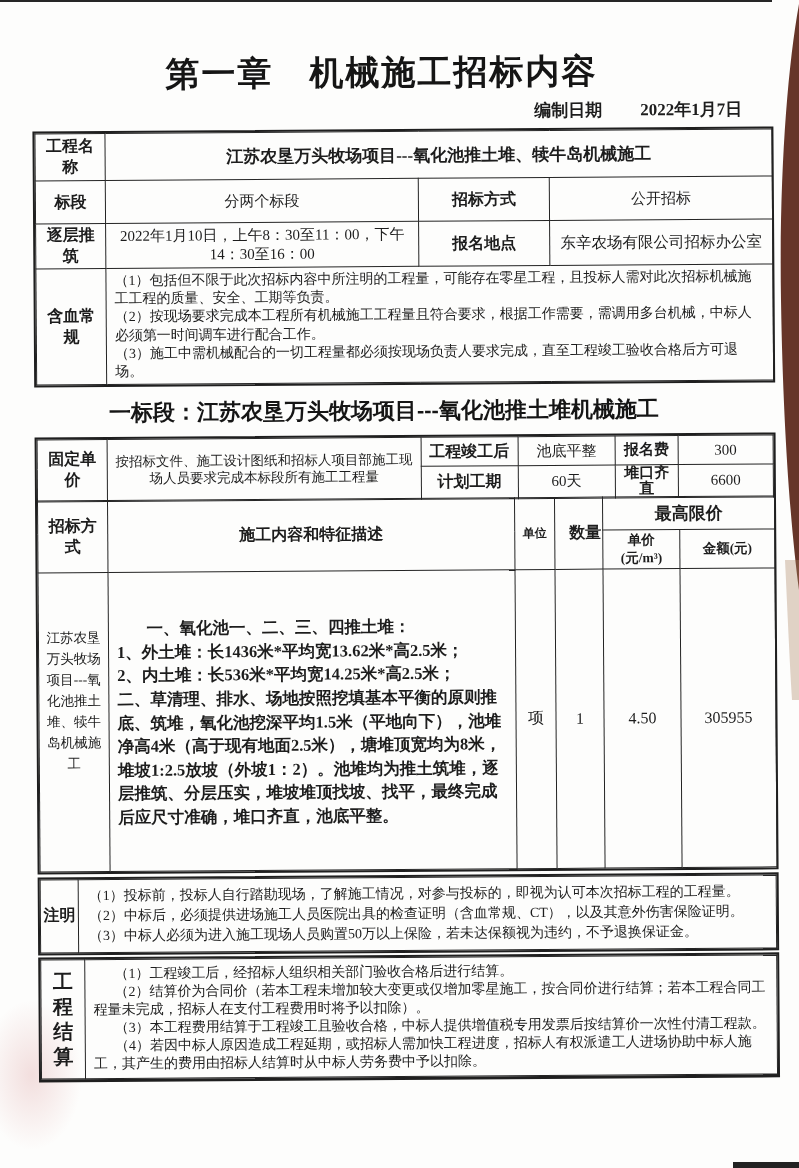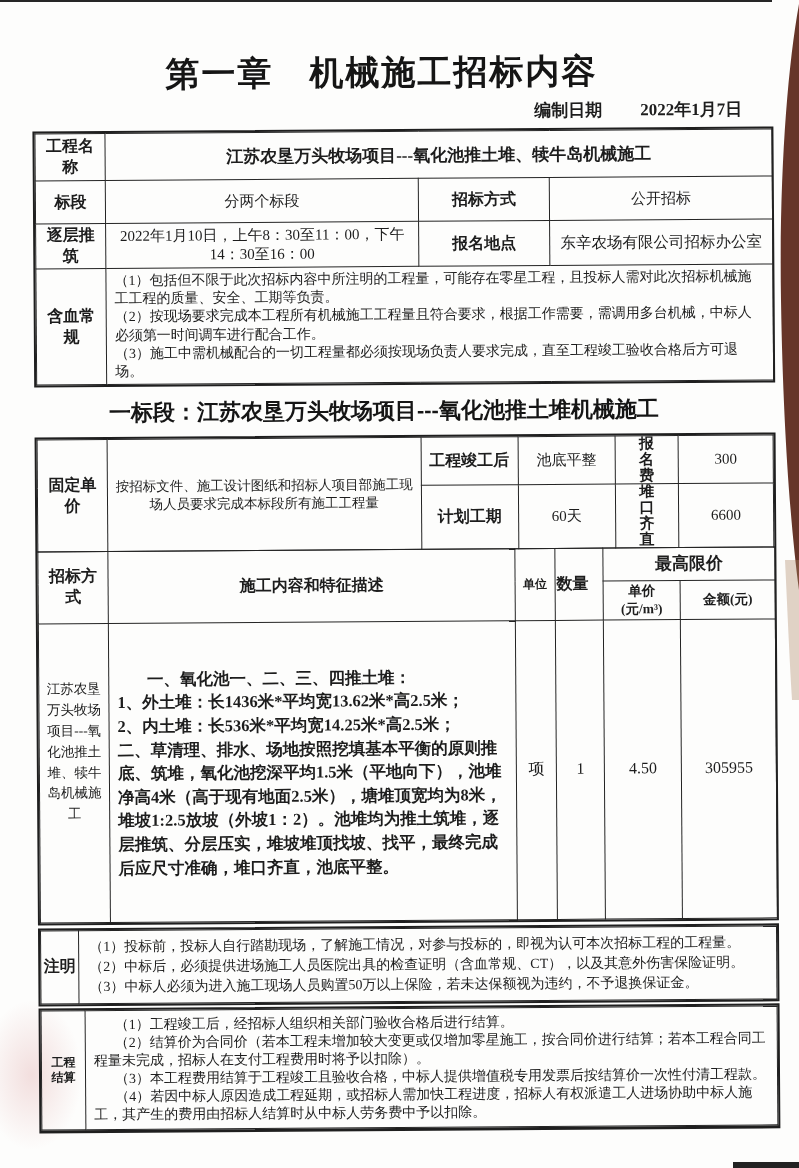--- a/index.html
+++ b/index.html
@@ -39,40 +39,40 @@
   .scope-cell p{margin:0;}
   
   .section-heading{
     margin:11px 60px 9px 30px;text-align:center;
     font-family:"Liberation Sans","DejaVu Sans",sans-serif;
     font-size:22px;font-weight:700;color:#151515;
   }
   
   .req td{height:26px;}
   .req .desc{font-size:13.5px;text-align:center;line-height:1.3;}
-  .req .small-lbl{font-size:15px;line-height:1.05;padding:0 17px;}
+  .req .small-lbl{font-size:15px;line-height:1.05;padding:0 2px;}
   .hdr td{height:31px;text-align:center;font-weight:700;font-size:16px;}
   .content-row td{height:243px;vertical-align:top;}
   .vert-name{
     font-size:13.5px;text-align:center;line-height:1.55;font-weight:400;
     padding:55px 2px 0 2px;vertical-align:top;
   }
   .desc-cell{padding:44px 6px 0 8px;}
   .desc-line{font-size:16.5px;font-weight:700;line-height:1.43;}
   .desc-line:first-child{text-indent:1.8em;}
   .mid{vertical-align:middle !important;text-align:center;font-size:16px;padding-top:0;}
   
   .notes-box{margin-top:3px;}
   .note-cell{font-size:14px;line-height:1.42;padding:6px 10px;}
   .note-cell p{margin:0;}
   .settle-cell p{margin:0;text-indent:1.5em;}
   .settle-cell{font-size:14px;line-height:1.29;padding:5px 8px;}
   .notes-box .lbl{font-size:16px;}
   .settle-box{margin-top:2px;border-bottom:3px solid #1f1f1f;}
-  .settle-box .lbl{font-size:12px;line-height:1.25;padding:0 5px;margin-left:32px;}
+  .settle-box .lbl{font-size:20px;line-height:1.25;padding:0 5px;margin-left:32px;}
 </style>
 </head>
 <body>
 
 <div class="top-line"></div>
 <svg class="right-band" viewBox="0 0 34 760" preserveAspectRatio="none">
   <path d="M34,4 C22,70 14,180 16,300 C18,430 26,530 34,590 Z" opacity="0.95" fill="#5e2a1d"></path>
   <path d="M20,560 C22,600 24,650 27,700 L34,700 L34,560 Z" fill="#a9805f" opacity="0.35"></path>
 </svg>
 <div class="bottom-strip"></div>
@@ -161,21 +161,21 @@
           <col style="width:40px">
           <col style="width:48px">
           <col style="width:77px">
           <col style="width:95px">
         </colgroup>
       <tbody>
           <tr class="hdr">
         <td rowspan="2" style="font-weight:700;text-align:center;font-size:16px">招标方式</td>
         <td rowspan="2" style="font-weight:700;text-align:center;font-size:16px">施工内容和特征描述</td>
         <td rowspan="2" style="font-weight:700;text-align:center;font-size:12px;padding:17px 1px">单位</td>
-        <td rowspan="2" style="font-weight:700;text-align:left;font-size:16px;padding:0 1px">数量</td>
+        <td rowspan="2" style="font-weight:700;text-align:right;font-size:16px;padding:0 1px">数量</td>
         <td colspan="2" style="font-weight:700;text-align:center;font-size:17px;height:30px">最高限价</td>
       </tr>
       <tr>
         <td style="text-align:center;font-size:13.5px;height:30px;font-weight:700">单价(元/m³)</td>
         <td style="text-align:center;font-size:13.5px;font-weight:700">金额(元)</td>
       </tr>
       <tr class="content-row">
         <td class="vert-name">江苏农垦万头牧场项目---氧化池推土堆、犊牛岛机械施工</td>
         <td class="desc-cell">
           <div class="desc-line">一、氧化池一、二、三、四推土堆：</div>

